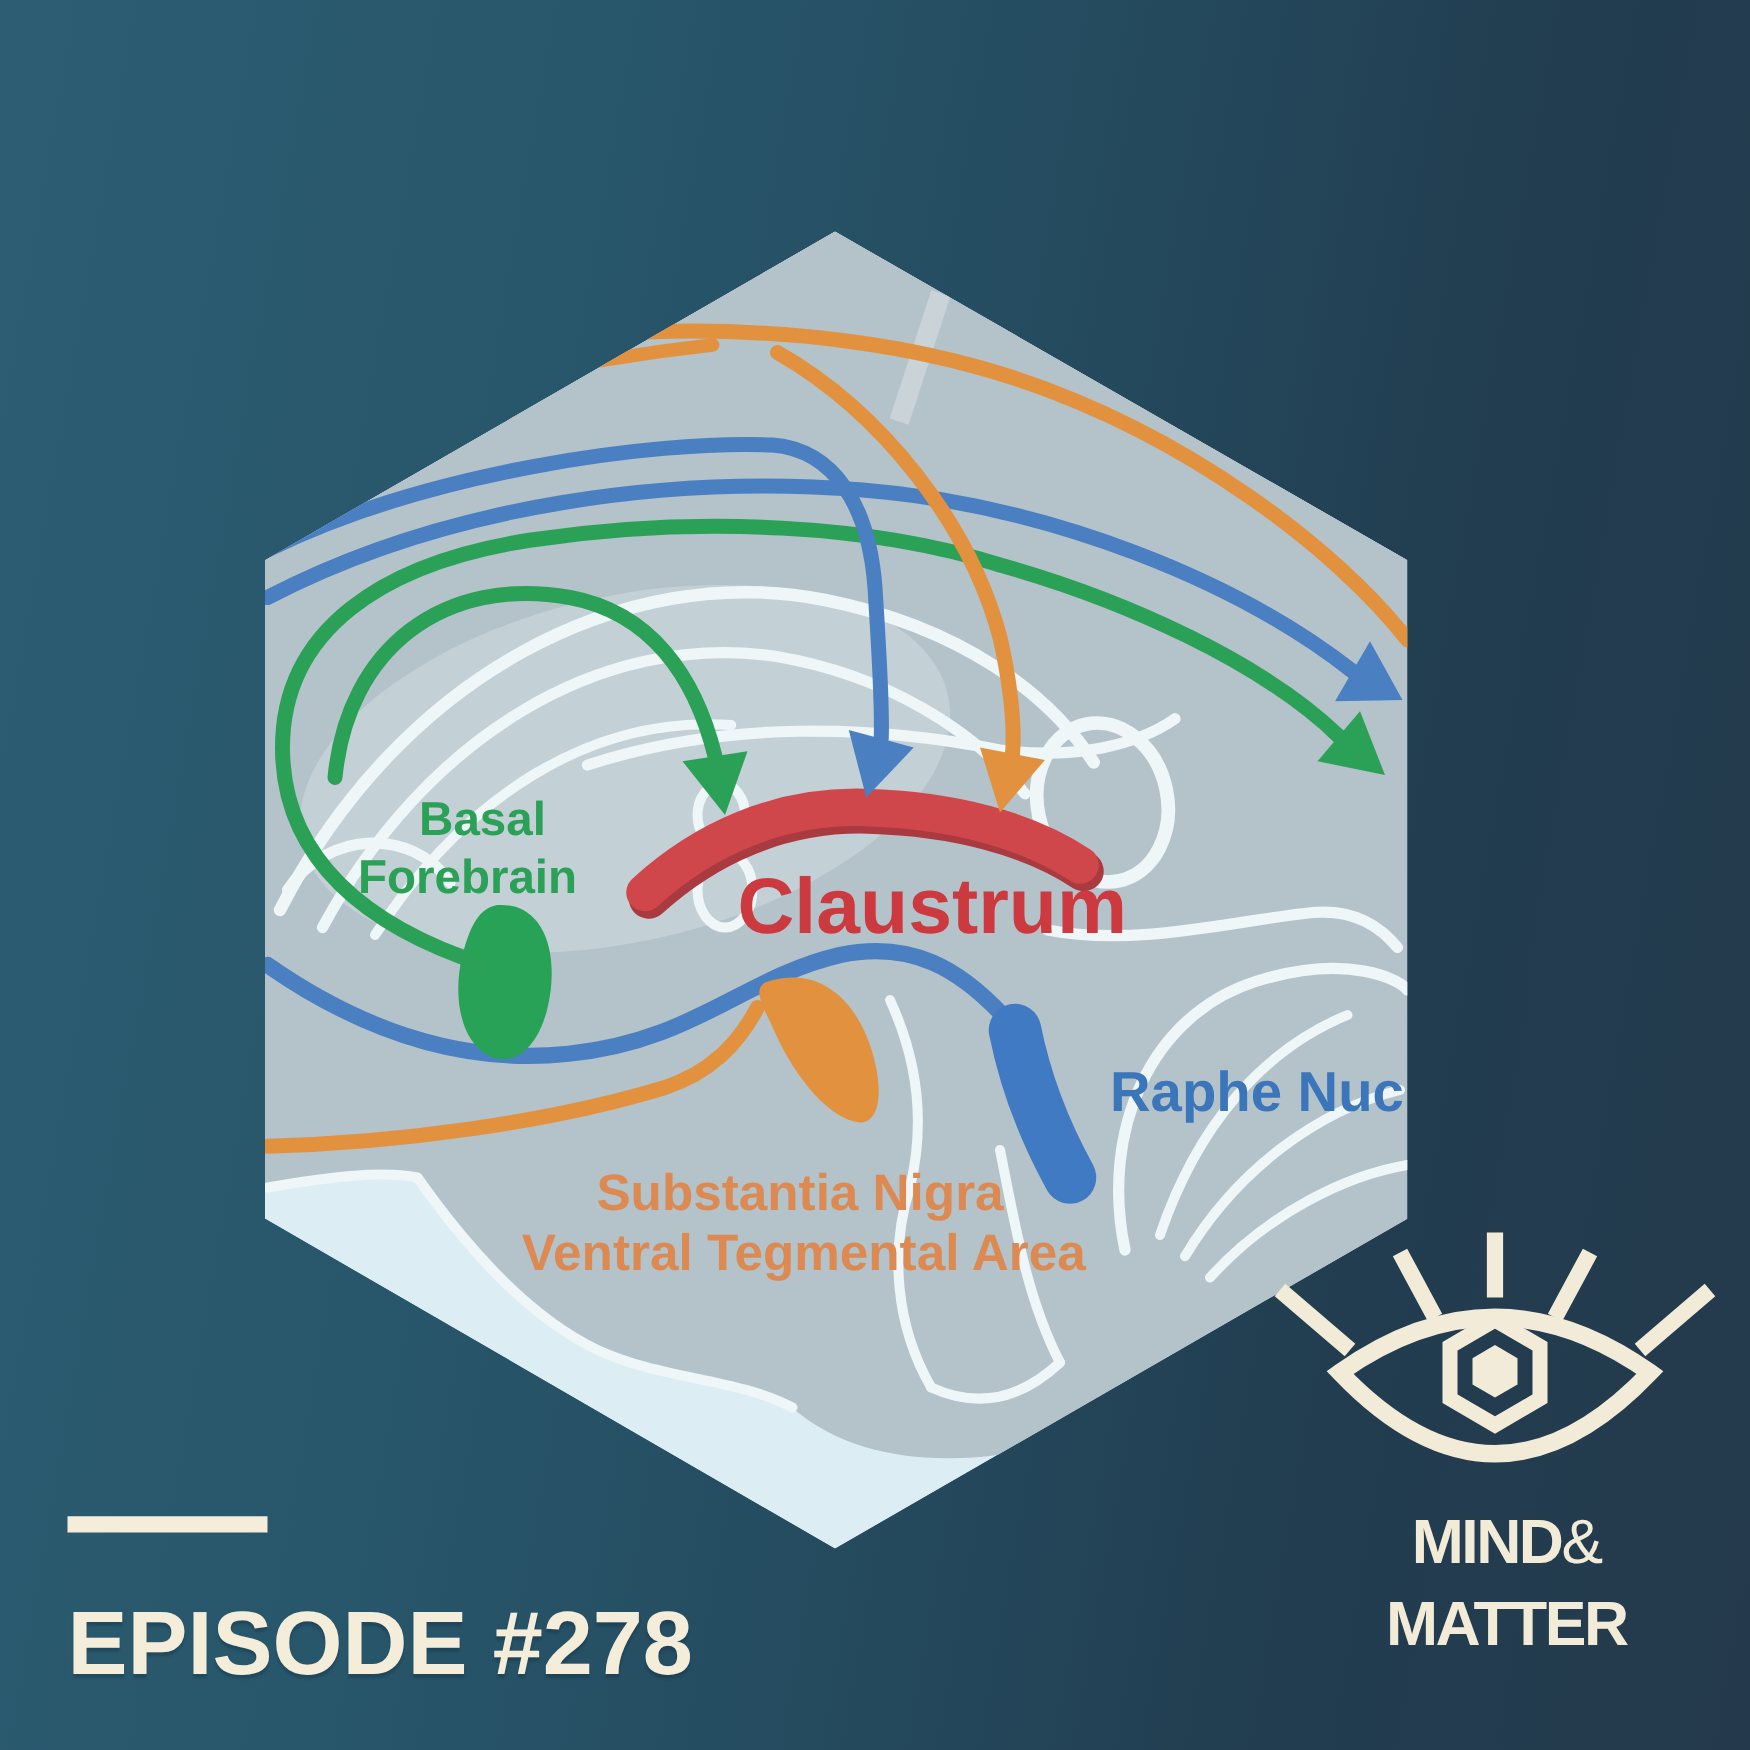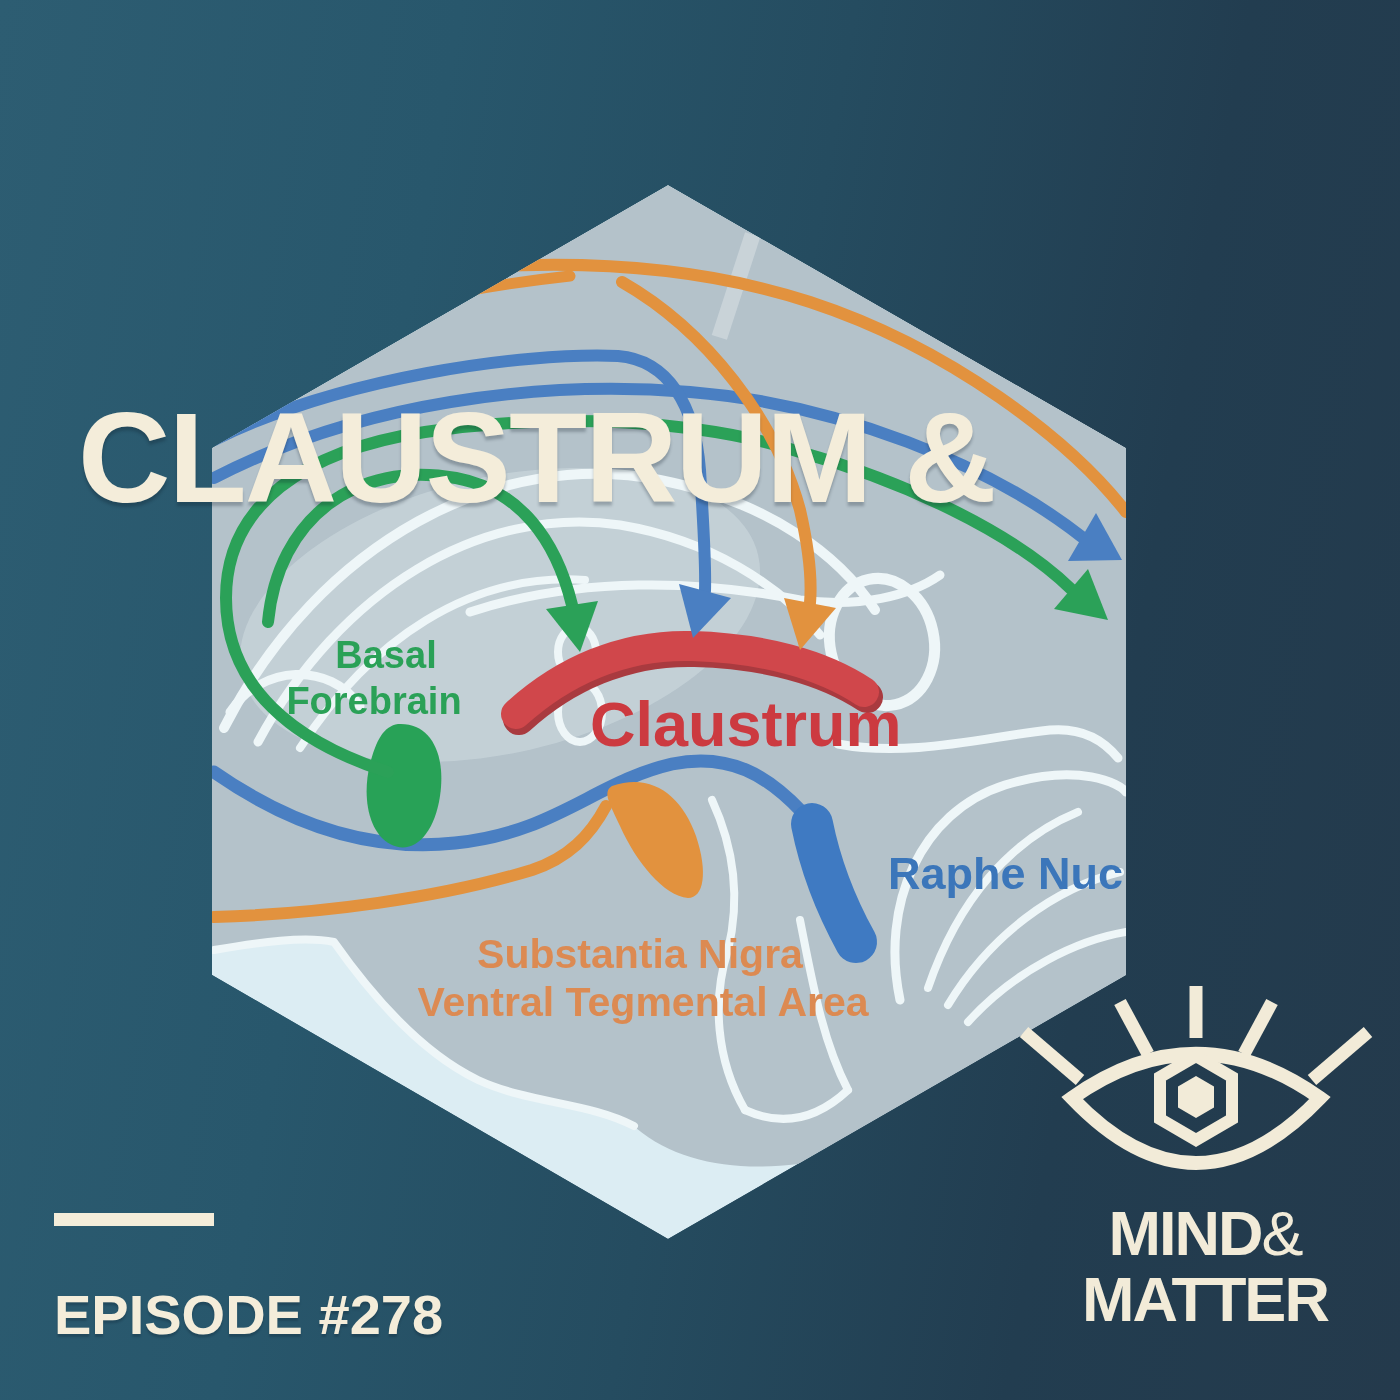--- a/index.html
+++ b/index.html
@@ -18,28 +18,28 @@
     text-shadow:0 4px 3px rgba(10,25,35,.25);
     z-index:3;
   }
   .title span{display:block;}
   .episode-bar{
     position:absolute;left:54px;top:1213px;width:160px;height:13px;
     background:#f4edda;z-index:3;
   }
   .episode{
     position:absolute;left:54px;top:1262px;
-    font-size:56px;line-height:106px;font-weight:700;letter-spacing:0;
+    font-size:72px;line-height:106px;font-weight:700;letter-spacing:0;
     color:#f4edda;z-index:3;white-space:nowrap;
     text-shadow:0 3px 2px rgba(10,25,35,.22);
   }
   .brand-text{
     position:absolute;left:1040px;top:1200px;width:330px;
     text-align:center;color:#f2ebd8;font-weight:700;
-    font-size:63px;line-height:66px;letter-spacing:-2px;z-index:3;
+    font-size:50px;line-height:66px;letter-spacing:-2px;z-index:3;
   }
   .brand-text span{display:inline;}
   .brand-text .amp{font-weight:400;}
   .brand-line{display:block;}
 </style>
 </head>
 <body>
 
 <div id="canvas">
 
@@ -139,21 +139,20 @@
         <line x1="1024" y1="1032" x2="1080" y2="1080"></line>
         <line x1="1368" y1="1032" x2="1312" y2="1080"></line>
       </g>
       <path d="M 1072 1098 Q 1196 1010 1320 1098 Q 1196 1228 1072 1098 Z" stroke-width="14" stroke-linejoin="miter"></path>
       <polygon points="1196,1056 1232,1077 1232,1119 1196,1140 1160,1119 1160,1077" stroke-width="12"></polygon>
       <polygon points="1196,1076 1214,1086.5 1214,1107.5 1196,1118 1178,1107.5 1178,1086.5" fill="#f2ebd8" stroke="none"></polygon>
     </g>
   </svg>
 
   <div class="title">
-    <span>CLAUSTRUM &amp;</span>
   </div>
 
   <div class="episode-bar"></div>
 
   <div class="episode">EPISODE #278</div>
 
   <div class="brand-text">
     <span class="brand-line"><span>MIND</span><span class="amp">&amp;</span></span>
     <span class="brand-line">MATTER</span>
   </div>

